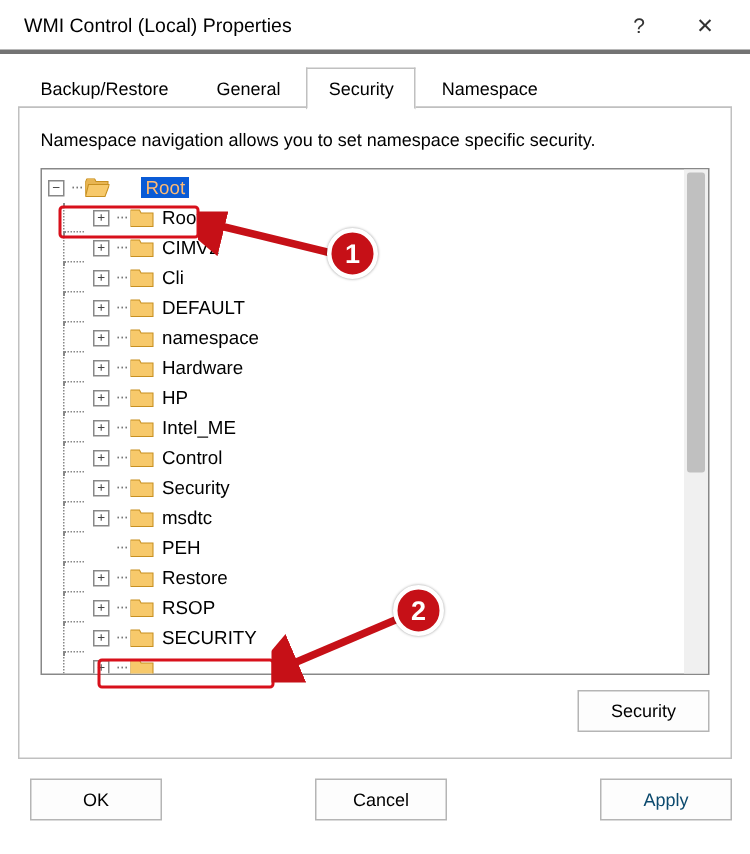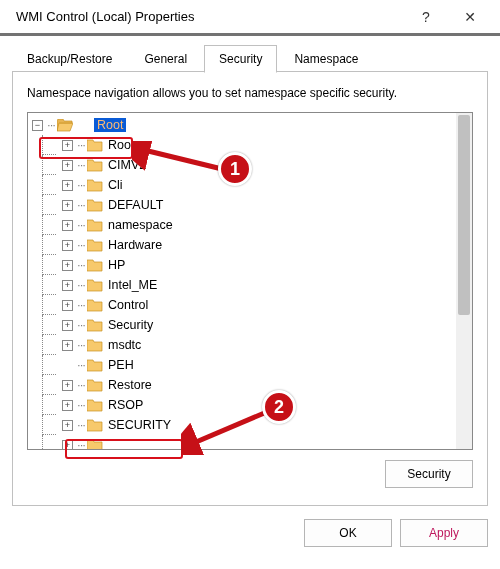--- a/index.html
+++ b/index.html
@@ -181,25 +181,25 @@
     border: 1px solid #b5b5b5;
     background: #fdfdfd;
     font-size: 12px;
     display: flex;
     align-items: center;
     justify-content: center;
     margin-left: 8px;
     padding: 0 14px;
   }
   .winbtn.disabled {
-    color: #be185d;
+    color: #0c4a6e;
   }
   .dlg-buttons {
     display: flex;
-    justify-content: flex-end;
+    justify-content: space-between;
     padding: 0 12px 14px 12px;
   }
   .child-indent {
     display:inline-block;
     width: 30px;
     position: relative;
   }
   .vline {
     position:absolute;
     left: 10px;
@@ -476,20 +476,21 @@
     </div>
   </div>
 
   <div class="btn-row">
     <div class="winbtn">Security</div>
   </div>
 </div>
 
 <div class="dlg-buttons">
   <div class="winbtn">OK</div>
+  <div class="winbtn">Cancel</div>
   <div class="winbtn disabled">Apply</div>
 </div>
 
 <div class="redbox" style="left:39px; top:137px; width:94px; height:22px;"></div>
 <div class="redbox" style="left:65px; top:439px; width:118px; height:20px;"></div>
 
 <svg class="annot" style="left:132px; top:141px;" width="100" height="40">
   <defs>
     <marker id="ah1" markerWidth="8" markerHeight="8" refX="2" refY="4" orient="auto">
       <path d="M0,0 L8,4 L0,8 z" fill="#c61017"></path>

